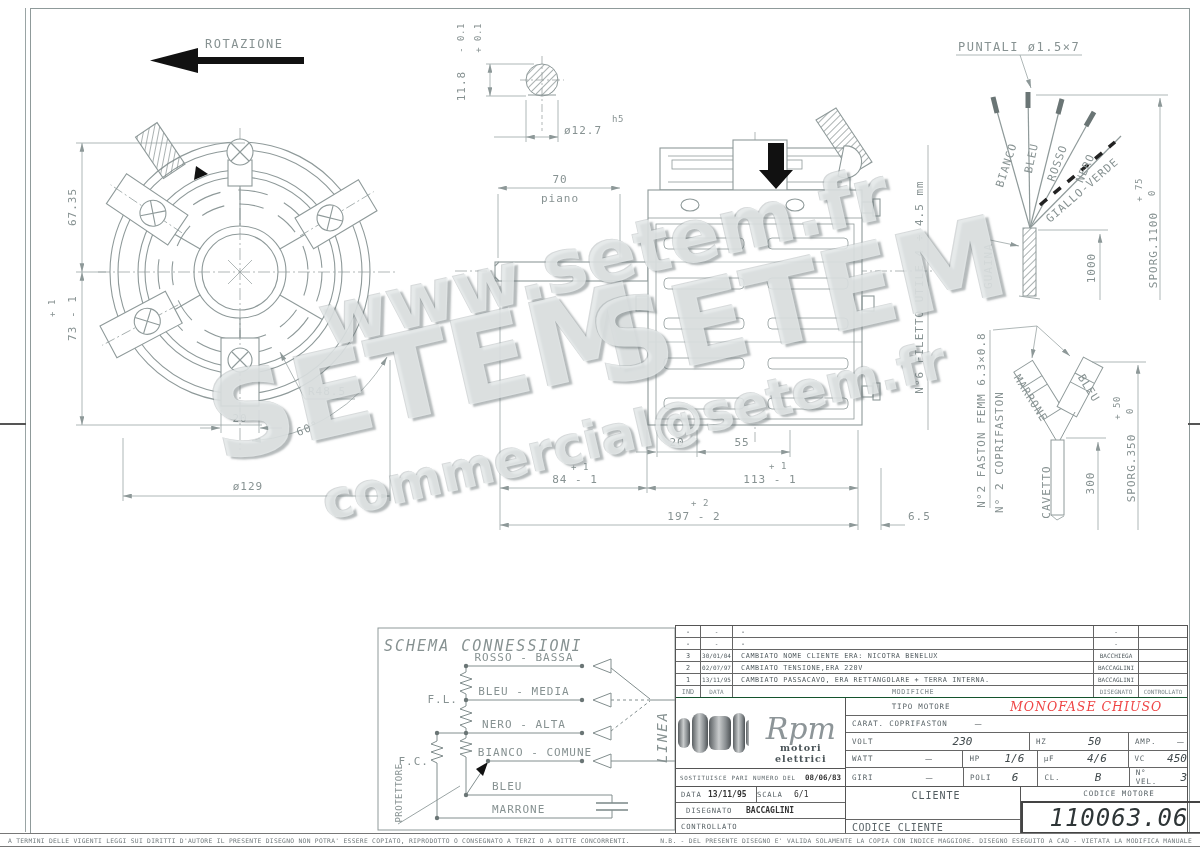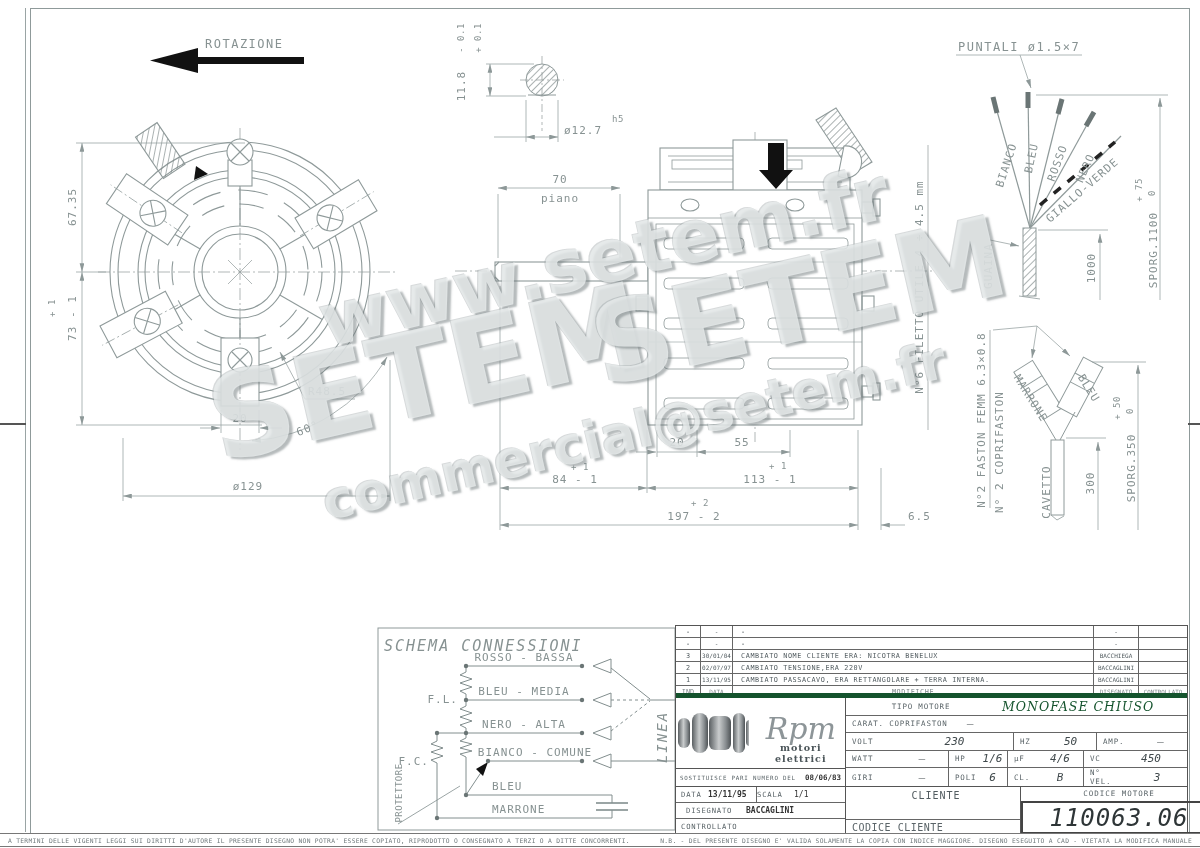--- a/index.html
+++ b/index.html
@@ -26,44 +26,44 @@
   .wm2{left:226px;top:352px;font-size:118px;transform:rotate(-13deg);}
   .wm3{left:608px;top:282px;font-size:112px;transform:rotate(-13deg);}
   .wm4{left:330px;top:472px;font-size:52px;transform:rotate(-13deg);}
 
   
   .tb{position:absolute;left:675px;top:625px;width:511px;height:207px;
       border:1.5px solid #555;background:#fff;z-index:6;color:#525c60;}
   .tb *{box-sizing:border-box;}
   .mods{position:absolute;left:0;top:0;width:100%;height:72px;font-size:6.8px;}
   .mrow{display:flex;height:12px;line-height:12px;border-bottom:1px solid #666;}
-  .mrow:last-child{border-bottom:5px solid #14532d;justify-content:space-between;}
+  .mrow:last-child{border-bottom:1px solid #14532d;justify-content:space-between;}
   .mc{border-right:1px solid #666;overflow:hidden;white-space:nowrap;}
   .mc.ind{width:25px;text-align:center;}
   .mc.dt{width:32px;text-align:center;font-size:6px;}
   .mc.ds{width:361px;padding-left:8px;letter-spacing:0.6px;}
   .mc.by{width:45px;text-align:center;font-size:6px;}
   .mc.cn{width:48px;border-right:none;text-align:center;font-size:5.8px;}
   .hdr{color:#7a8488;}
 
   .logocell{position:absolute;left:0;top:72px;width:170px;height:70px;border-right:1px solid #555;
             display:flex;align-items:center;justify-content:center;gap:8px;}
   .rpm{font-family:"DejaVu Serif",serif;font-style:italic;font-size:30px;color:#8d9598;line-height:26px;margin-top:14px;}
   .rpmsub{font-family:"DejaVu Serif",serif;font-size:9.5px;font-weight:bold;color:#4a5458;letter-spacing:1px;}
   .sost{position:absolute;left:0;top:142px;width:170px;height:18px;border-top:1px solid #555;
         border-right:1px solid #555;display:flex;align-items:center;justify-content:space-between;
         padding:0 4px;font-size:5.8px;}
   .sost b{font-size:7.5px;color:#333;}
 
   .specs{position:absolute;left:170px;top:72px;width:341px;height:88px;display:flex;flex-direction:column;}
-  .srow{flex:1;display:flex;align-items:center;border-bottom:1px solid #666;font-size:7.5px;}
+  .srow{flex:1;display:flex;align-items:center;border-bottom:1px solid #666;font-size:7.5px;gap:8px;}
   .srow:last-child{border-bottom:none;}
   .lab{letter-spacing:0.8px;color:#5a6468;}
   .val{font-style:italic;font-size:11px;color:#40494c;}
-  .valserif{font-family:"DejaVu Serif",serif;font-style:italic;font-size:12.5px;color:#14532d;letter-spacing:1px;}
+  .valserif{font-family:"DejaVu Serif",serif;font-style:italic;font-size:12.5px;color:#ef4444;letter-spacing:1px;}
   .cell{height:100%;display:flex;align-items:center;padding-left:6px;}
   .bl{border-left:1px solid #666;}
   .ctr{justify-content:center;padding-left:0;}
 
   .bottomblk{position:absolute;left:0;top:160px;width:511px;height:47px;border-top:1px solid #555;}
   .dcol{position:absolute;left:0;top:0;width:170px;height:47px;border-right:1px solid #555;font-size:7.2px;}
   .drow{display:flex;align-items:center;height:16px;border-bottom:1px solid #666;}
   .drow:last-child{border-bottom:none;height:15px;}
   .ccol{position:absolute;left:170px;top:0;width:175px;height:47px;border-right:1px solid #555;font-size:10px;}
   .kcol{position:absolute;left:345px;top:0;width:196px;height:47px;}
@@ -616,21 +616,21 @@
           </div>
       </div>
     </div>
 
     <div class="bottomblk">
       <div class="dcol">
         <div class="drow">
           <span class="lab" style="padding-left:5px;width:32px">DATA</span>
           <b style="width:48px;color:#333;font-size:8px">13/11/95</b>
           <span class="lab" style="border-left:1px solid #666;width:38px;height:100%;display:flex;align-items:center">SCALA</span>
-          <span style="color:#333;font-size:8px">1/1</span>
+          <span style="color:#333;font-size:8px">6/1</span>
         </div>
         <div class="drow">
           <span class="lab" style="padding-left:10px;width:70px">DISEGNATO</span>
           <b style="color:#333;font-size:8px">BACCAGLINI</b>
         </div>
         <div class="drow">
           <span class="lab" style="padding-left:5px">CONTROLLATO</span>
         </div>
       </div>
       <div class="ccol">

